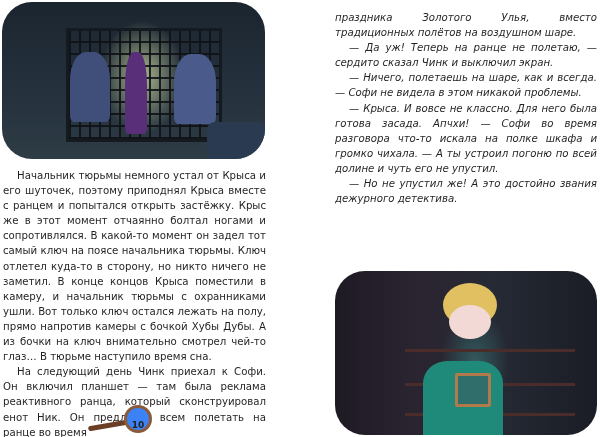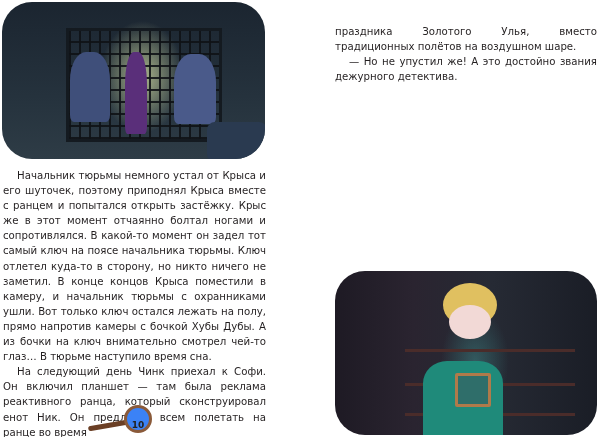--- a/index.html
+++ b/index.html
@@ -16,21 +16,21 @@
       linear-gradient(90deg, #1e1a24 0%, #2a2430 30%, #262a34 60%, #1a1d26 100%); }
   .bars { position: absolute; left: 64px; top: 26px; width: 150px; height: 108px;
     background:
       repeating-linear-gradient(90deg, rgba(15,18,22,0.9) 0 2px, rgba(0,0,0,0) 2px 10px),
       repeating-linear-gradient(0deg, rgba(15,18,22,0.9) 0 2px, rgba(0,0,0,0) 2px 12px);
     border: 3px solid #141a20; }
   .figure { position: absolute; border-radius: 40% 40% 10% 10%; }
   .shelf { position: absolute; left: 70px; width: 170px; height: 3px; background: #4a2c2a; }
   .text-col { position: absolute; font-size: 10.2px; line-height: 15.1px; text-align: justify; }
   #left-col { left: 3px; top: 168px; width: 263px; }
-  #right-col { left: 335px; top: 24px; width: 262px; }
+  #right-col { left: 335px; top: 10px; width: 262px; font-style: italic; }
   .text-col p { margin: 0; text-indent: 14px; }
   .text-col p.cont { text-indent: 0; }
   .page-num { position: absolute; left: 88px; top: 403px; width: 66px; height: 30px; }
   .handle { position: absolute; left: 0; top: 20px; width: 40px; height: 5px; background: #6b3f25;
     border-radius: 3px; transform: rotate(-10deg); }
   .lens { position: absolute; left: 36px; top: 2px; width: 22px; height: 22px; border-radius: 50%;
     border: 3px solid #8a5a3a; background: #3b82f6; display: flex; align-items: flex-end; justify-content: center;
     font-size: 9px; font-weight: bold; color: #222; }
 </style>
 </head>
@@ -51,20 +51,23 @@
 
 <div class="page-num">
   <div class="handle"></div>
   <div class="lens">
     <span>10</span>
   </div>
 </div>
 
 <div class="text-col" id="right-col">
   <p class="cont">праздника Золотого Улья, вместо традиционных полётов на воздушном шаре.</p>
+  <p>— Да уж! Теперь на ранце не полетаю, — сердито сказал Чинк и выключил экран.</p>
+  <p>— Ничего, полетаешь на шаре, как и всегда. — Софи не видела в этом никакой проблемы.</p>
+  <p>— Крыса. И вовсе не классно. Для него была готова засада. Апчхи! — Софи во время разговора что-то искала на полке шкафа и громко чихала. — А ты устроил погоню по всей долине и чуть его не упустил.</p>
   <p>— Но не упустил же! А это достойно звания дежурного детектива.</p>
 </div>
 
 <div class="illus" id="img-sofi">
   <div class="shelf" style="top:78px;"></div>
   <div class="shelf" style="top:112px;"></div>
   <div class="shelf" style="top:142px;"></div>
   <div class="figure" style="left:108px;top:12px;width:54px;height:44px;background:#e0c060;border-radius:50%;"></div>
   <div class="figure" style="left:114px;top:34px;width:42px;height:34px;background:#f2d9d6;border-radius:50%;"></div>
   <div class="figure" style="left:88px;top:90px;width:80px;height:74px;background:#1f8a7a;border-radius:30% 30% 0 0;"></div>

